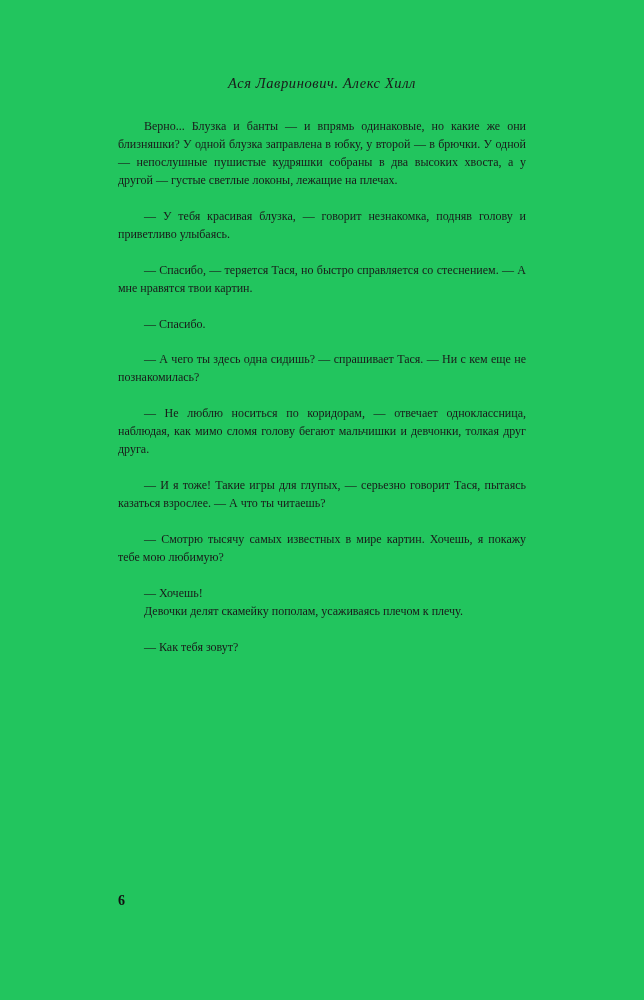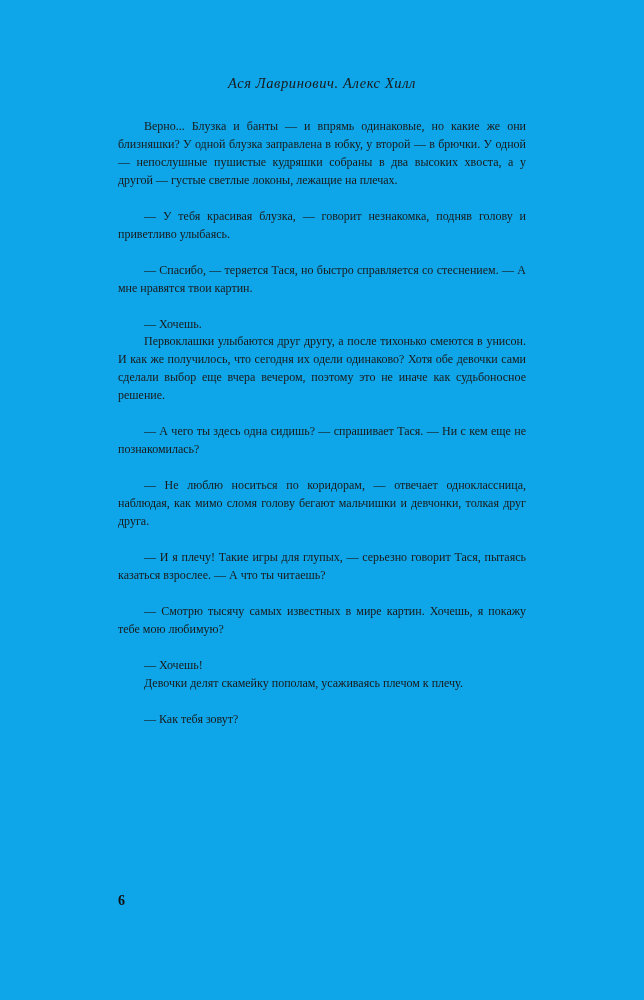--- a/index.html
+++ b/index.html
@@ -4,21 +4,21 @@
 <style>
   html, body {
     margin: 0;
     padding: 0;
     background: #ffffff;
   }
   .page {
     position: relative;
     width: 644px;
     height: 1000px;
-    background: #0ea5e9;
+    background: #22c55e;
     box-sizing: border-box;
     overflow: hidden;
     font-family: "Liberation Serif", serif;
     color: #1a1a1a;
   }
   .running-head {
     position: absolute;
     top: 75px;
     left: 0;
     width: 644px;
@@ -62,25 +62,24 @@
 <body>
 
 <div class="page">
 
   <div class="running-head">Ася Лавринович. Алекс Хилл</div>
 
   <div class="text-block">
     <p class="para">Верно... Блузка и банты — и впрямь одинаковые, но какие же они близняшки? У одной блузка заправ­лена в юбку, у второй — в брючки. У одной — непо­слушные пушистые кудряшки собраны в два высоких хвоста, а у другой — густые светлые локоны, лежащие на плечах.</p>
     <p class="para dash">— У тебя красивая блузка, — говорит незнакомка, подняв голову и приветливо улыбаясь.</p>
     <p class="para dash">— Спасибо, — теряется Тася, но быстро справляет­ся со стеснением. — А мне нравятся твои картин.</p>
-    <p class="para dash">— Хочешь.</p>
-    <p class="para">Первоклашки улыбаются друг другу, а после ти­хонько смеются в унисон. И как же получилось, что сегодня их одели одинаково? Хотя обе девочки сами сделали выбор еще вчера вечером, поэтому это не иначе как судьбоносное решение.</p>
+    <p class="para dash">— Спасибо.</p>
     <p class="para dash">— А чего ты здесь одна сидишь? — спрашивает Тася. — Ни с кем еще не познакомилась?</p>
     <p class="para dash">— Не люблю носиться по коридорам, — отвечает одноклассница, наблюдая, как мимо сломя голову бе­гают мальчишки и девчонки, толкая друг друга.</p>
-    <p class="para dash">— И я плечу! Такие игры для глупых, — серьезно говорит Тася, пытаясь казаться взрослее. — А что ты читаешь?</p>
+    <p class="para dash">— И я тоже! Такие игры для глупых, — серьезно говорит Тася, пытаясь казаться взрослее. — А что ты читаешь?</p>
     <p class="para dash">— Смотрю тысячу самых известных в мире картин. Хочешь, я покажу тебе мою любимую?</p>
     <p class="para dash">— Хочешь!</p>
     <p class="para">Девочки делят скамейку пополам, усаживаясь плечом к плечу.</p>
     <p class="para dash">— Как тебя зовут?</p>
   </div>
 
   <div class="folio">6</div>
 
 </div>
 

